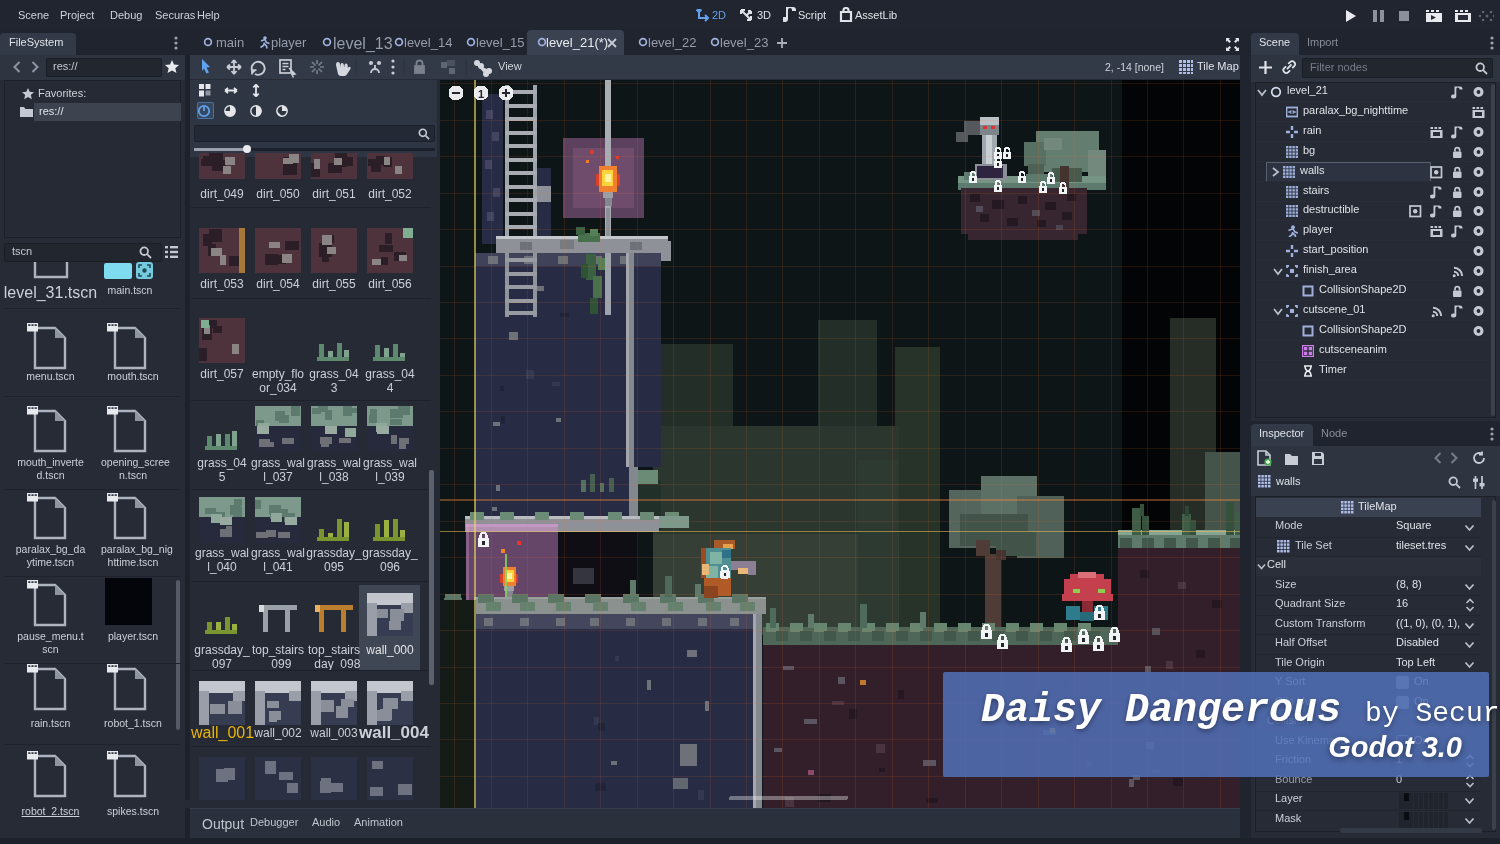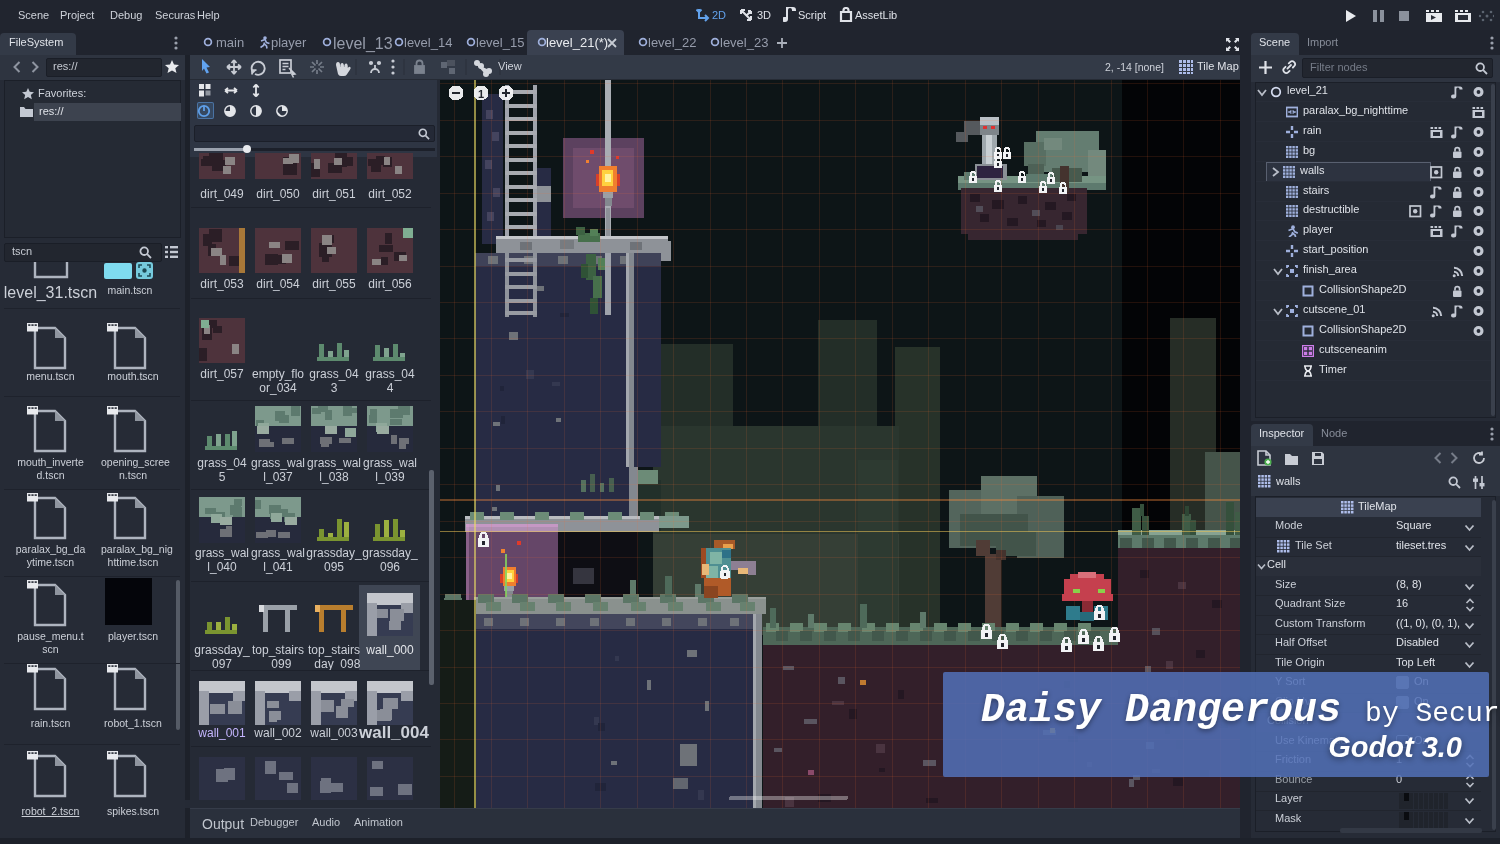--- a/index.html
+++ b/index.html
@@ -654,21 +654,21 @@
 <div style="position:absolute;left:359px;top:643px;font-size:12px;color:#e4e6ea;white-space:nowrap;width:62px;text-align:center;line-height:14px;text-align:center;white-space:normal;">wall_000</div>
 <svg class="ab" style="left:199px;top:681px" width="46" height="44" viewBox="0 0 46 44" shape-rendering="crispEdges">
     <rect x="0" y="0" width="46" height="44" fill="#363c52"></rect>
     <rect x="0" y="0" width="46" height="12" fill="#c3c6cc"></rect>
     <rect x="0" y="10" width="10" height="34" fill="#9a9ea8"></rect>
     <rect x="34" y="10" width="12" height="10" fill="#9a9ea8"></rect>
     <rect x="11" y="23" width="15" height="10" fill="#8a8e98"></rect>
     <rect x="12" y="24" width="9" height="8" fill="#8a8e98"></rect>
     <rect x="29" y="20" width="14" height="13" fill="#8a8e98"></rect>
   </svg>
-<div style="position:absolute;left:191px;top:726px;font-size:12px;color:#c4b5fd;white-space:nowrap;width:62px;text-align:center;line-height:14px;text-align:center;white-space:normal;">wall_001</div>
+<div style="position:absolute;left:191px;top:726px;font-size:16px;color:#eab308;white-space:nowrap;width:62px;text-align:center;line-height:14px;text-align:center;white-space:normal;">wall_001</div>
 <svg class="ab" style="left:255px;top:681px" width="46" height="44" viewBox="0 0 46 44" shape-rendering="crispEdges">
     <rect x="0" y="0" width="46" height="44" fill="#363c52"></rect>
     <rect x="0" y="0" width="46" height="12" fill="#c3c6cc"></rect>
     <rect x="0" y="10" width="10" height="34" fill="#9a9ea8"></rect>
     <rect x="34" y="10" width="12" height="10" fill="#9a9ea8"></rect>
     <rect x="18" y="30" width="8" height="9" fill="#8a8e98"></rect>
     <rect x="12" y="20" width="12" height="7" fill="#8a8e98"></rect>
     <rect x="14" y="30" width="8" height="11" fill="#8a8e98"></rect>
   </svg>
 <div style="position:absolute;left:247px;top:726px;font-size:12px;color:#ccd0d8;white-space:nowrap;width:62px;text-align:center;line-height:14px;text-align:center;white-space:normal;">wall_002</div>

